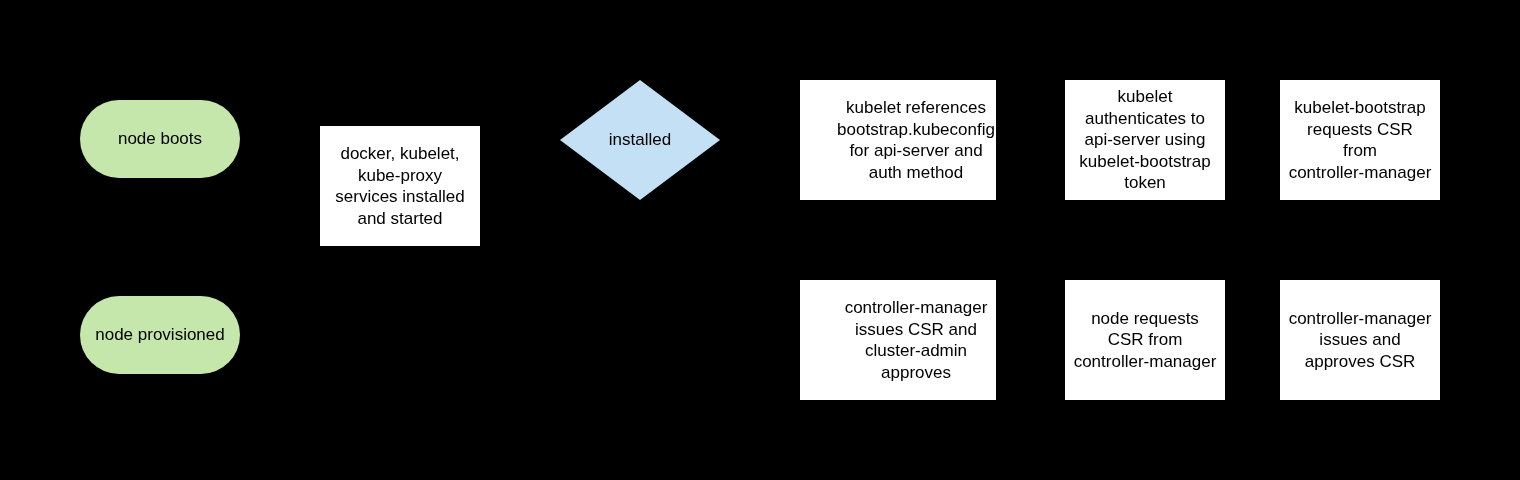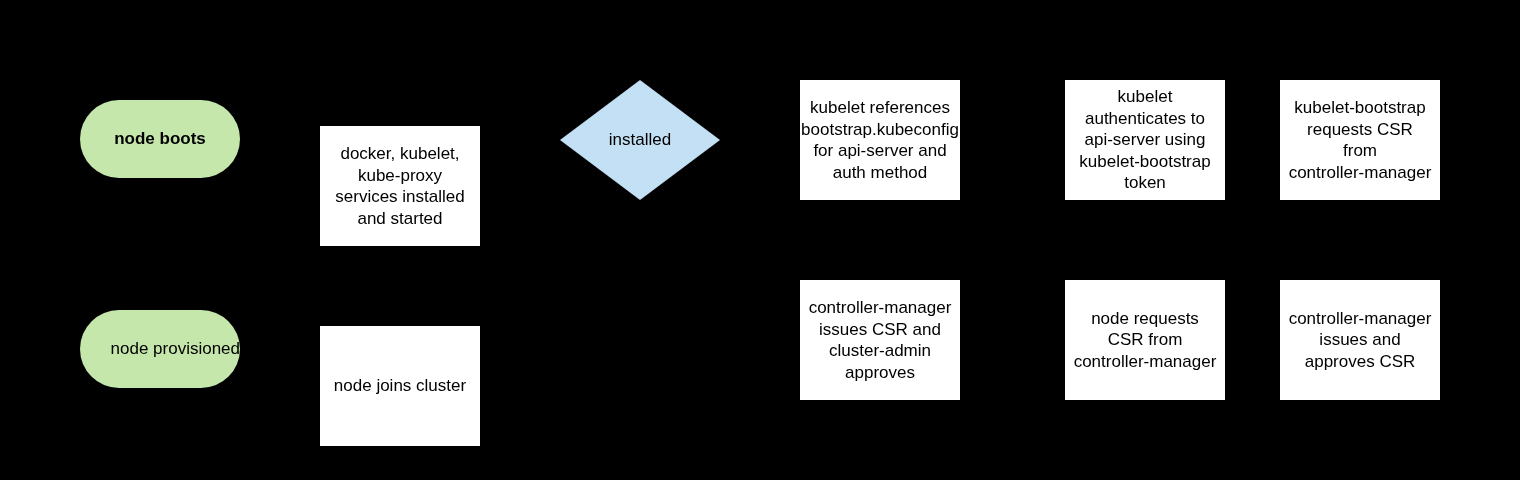--- a/index.html
+++ b/index.html
@@ -42,25 +42,25 @@
     background: var(--terminator, #c5e7ac);
   }
   .decision {
     width: 160px;
     height: 120px;
     background: var(--decision, #c4e0f4);
     clip-path: polygon(50% 0, 100% 50%, 50% 100%, 0 50%);
   }
   
   .c1 { left: 80px; }  .c2 { left: 320px; margin-top: 46px; } .c3 { left: 560px; }
-  .c4 { left: 800px; } .c5 { left: 1040px; margin-left: 25px; } .c6 { left: 1280px; }
+  .c4 { left: 800px; padding-left: 36px; } .c5 { left: 1040px; margin-left: 25px; } .c6 { left: 1280px; }
   .r1-box  { top: 80px; }
-  .r1-pill { top: 100px; font-weight: bold; }
+  .r1-pill { top: 100px; }
   .r2-box  { top: 280px; }
-  .r2-pill { top: 310px; justify-content: flex-end; }
+  .r2-pill { top: 296px; }
 </style>
 </head>
 <body>
 
 <div class="canvas">
 
   <div class="node terminator c1 r1-pill">
     <span class="label">node boots</span>
   </div>
 
@@ -94,23 +94,20 @@
     <span class="label">kubelet-bootstrap
 requests CSR
 from
 controller-manager</span>
   </div>
 
   <div class="node terminator c1 r2-pill">
     <span class="label">node provisioned</span>
   </div>
 
-  <div class="node process c2 r2-box">
-    <span class="label">node joins cluster</span>
-  </div>
 
 
   <div class="node process c4 r2-box">
     <span class="label">controller-manager
 issues CSR and
 cluster-admin
 approves</span>
   </div>
 
   <div class="node process c5 r2-box">

